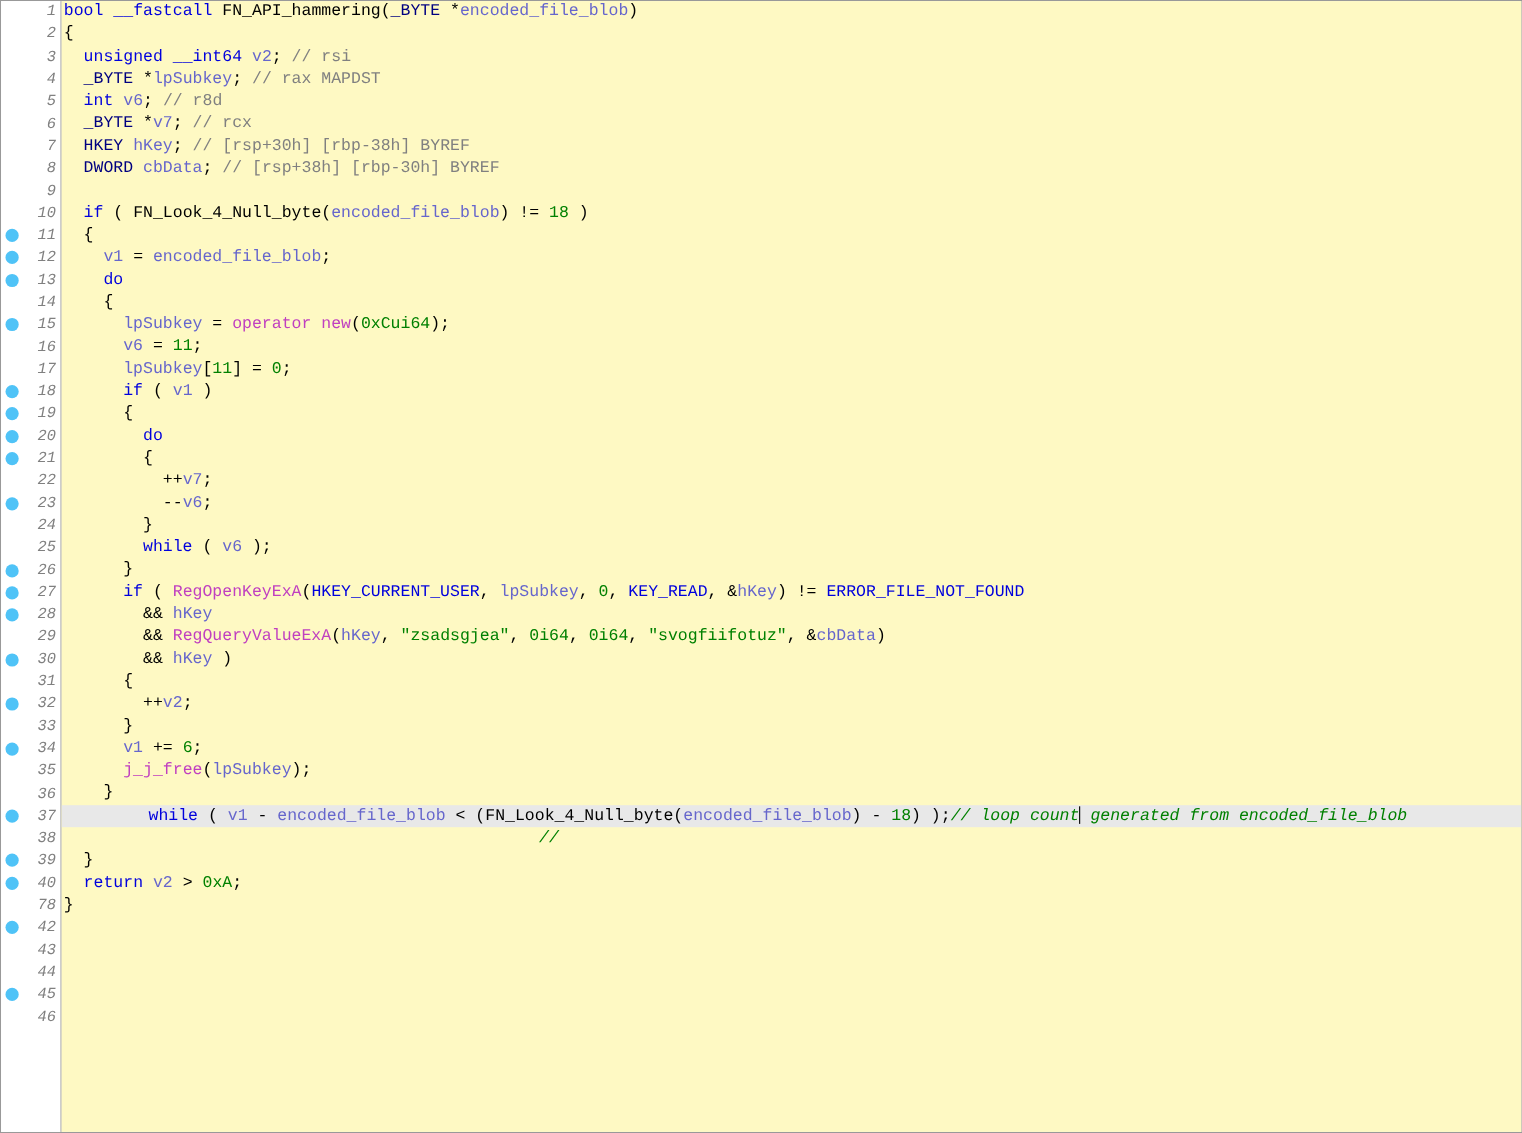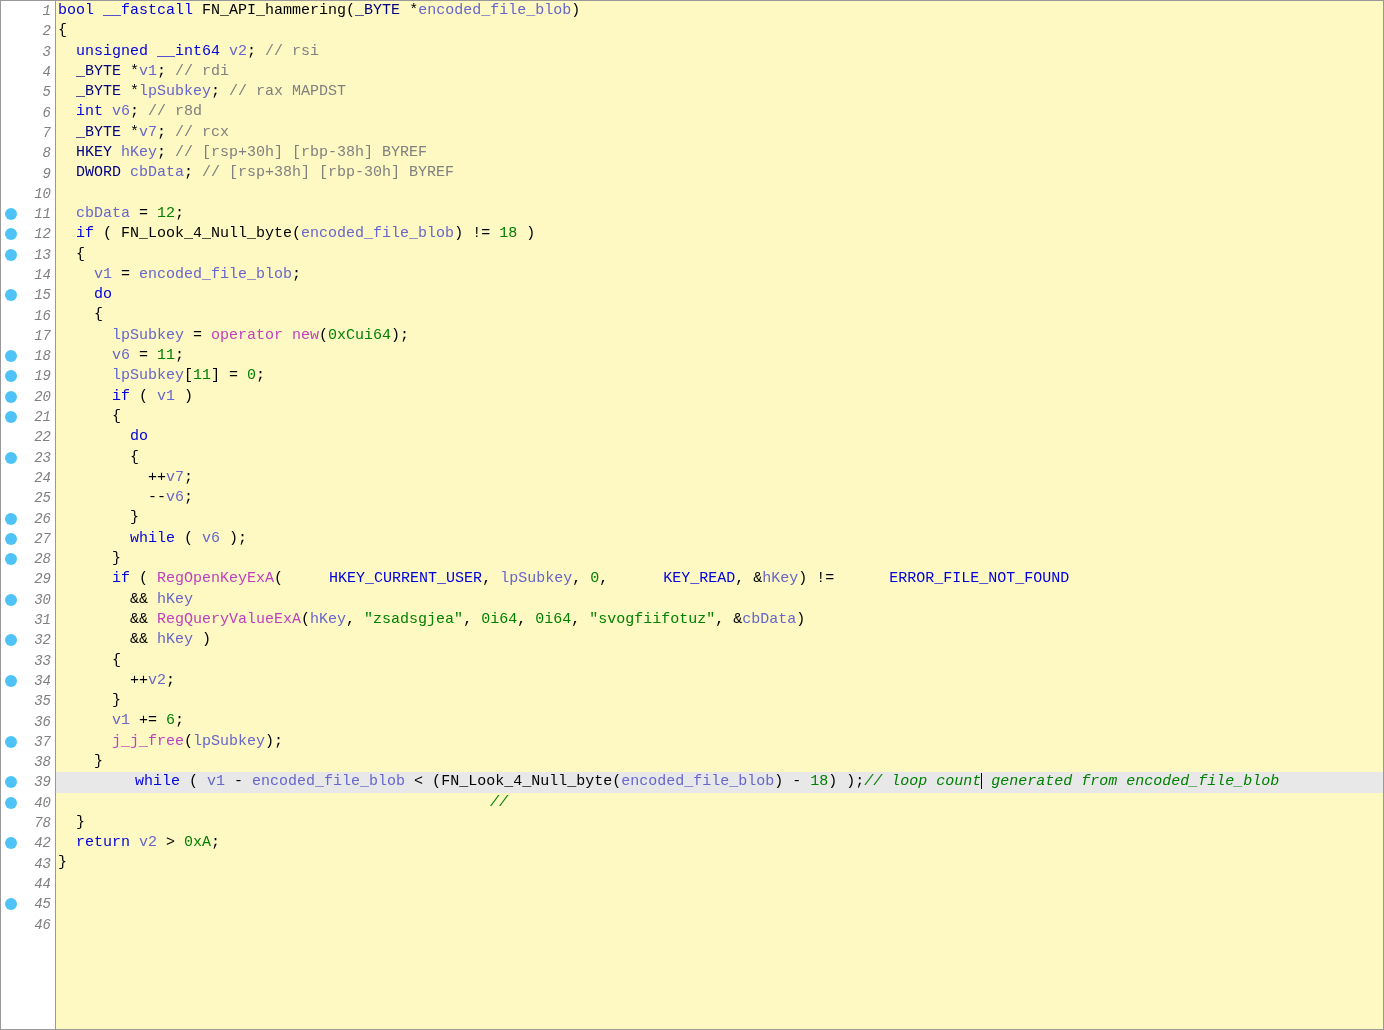--- a/index.html
+++ b/index.html
@@ -61,21 +61,21 @@
   padding-left: 43px;
 }
 .kw-blue { color: #0000dd; }
 .kw-navy { color: #000080; }
 .kw-func { color: #000000; }
 .kw-pink { color: #c040c0; }
 .kw-green { color: #008000; }
 .kw-var { color: #6666cc; }
 .kw-cmt { color: #808080; }
 .kw-cmt-green { color: #008000; font-style: italic; }
-.kw-const { color: #0000dd; margin-left: 46px; }
+.kw-const { color: #0000dd; }
 .cursor {
   display: inline-block;
   width: 1px;
   height: 16px;
   background: #000;
   vertical-align: middle;
   position: relative;
 }
 </style>
 </head>
@@ -239,28 +239,26 @@
         <span class="line-number">45</span>
       </div>
       <div class="gutter-line">
         <span class="line-number">46</span>
       </div>
     </div>
   <div class="code-area" id="codearea">
       <div class="code-line"><span class="kw-blue">bool</span><span> </span><span class="kw-blue">__fastcall</span><span> </span><span class="kw-func">FN_API_hammering</span><span>(</span><span class="kw-navy">_BYTE</span><span> *</span><span class="kw-var">encoded_file_blob</span><span>)</span></div>
       <div class="code-line"><span>{</span></div>
       <div class="code-line"><span>  </span><span class="kw-blue">unsigned</span><span> </span><span class="kw-blue">__int64</span><span> </span><span class="kw-var">v2</span><span>; </span><span class="kw-cmt">// rsi</span></div>
-      <div class="code-line"><span>  </span><span class="kw-navy">_BYTE</span><span> *</span><span class="kw-var">v1</span><span>; </span><span class="kw-cmt">// rdi</span></div>
       <div class="code-line"><span>  </span><span class="kw-navy">_BYTE</span><span> *</span><span class="kw-var">lpSubkey</span><span>; </span><span class="kw-cmt">// rax MAPDST</span></div>
       <div class="code-line"><span>  </span><span class="kw-blue">int</span><span> </span><span class="kw-var">v6</span><span>; </span><span class="kw-cmt">// r8d</span></div>
       <div class="code-line"><span>  </span><span class="kw-navy">_BYTE</span><span> *</span><span class="kw-var">v7</span><span>; </span><span class="kw-cmt">// rcx</span></div>
       <div class="code-line"><span>  </span><span class="kw-navy">HKEY</span><span> </span><span class="kw-var">hKey</span><span>; </span><span class="kw-cmt">// [rsp+30h] [rbp-38h] BYREF</span></div>
       <div class="code-line"><span>  </span><span class="kw-navy">DWORD</span><span> </span><span class="kw-var">cbData</span><span>; </span><span class="kw-cmt">// [rsp+38h] [rbp-30h] BYREF</span></div>
       <div class="code-line"><span></span></div>
-      <div class="code-line"><span>  </span><span class="kw-var">cbData</span><span> = </span><span class="kw-green">12</span><span>;</span></div>
       <div class="code-line"><span>  </span><span class="kw-blue">if</span><span> ( </span><span class="kw-func">FN_Look_4_Null_byte</span><span>(</span><span class="kw-var">encoded_file_blob</span><span>) != </span><span class="kw-green">18</span><span> )</span></div>
       <div class="code-line"><span>  {</span></div>
       <div class="code-line"><span>    </span><span class="kw-var">v1</span><span> = </span><span class="kw-var">encoded_file_blob</span><span>;</span></div>
       <div class="code-line"><span>    </span><span class="kw-blue">do</span></div>
       <div class="code-line"><span>    {</span></div>
       <div class="code-line"><span>      </span><span class="kw-var">lpSubkey</span><span> = </span><span class="kw-pink">operator new</span><span>(</span><span class="kw-green">0xCui64</span><span>);</span></div>
       <div class="code-line"><span>      </span><span class="kw-var">v6</span><span> = </span><span class="kw-green">11</span><span>;</span></div>
       <div class="code-line"><span>      </span><span class="kw-var">lpSubkey</span><span>[</span><span class="kw-green">11</span><span>] = </span><span class="kw-green">0</span><span>;</span></div>
       <div class="code-line"><span>      </span><span class="kw-blue">if</span><span> ( </span><span class="kw-var">v1</span><span> )</span></div>
       <div class="code-line"><span>      {</span></div>

